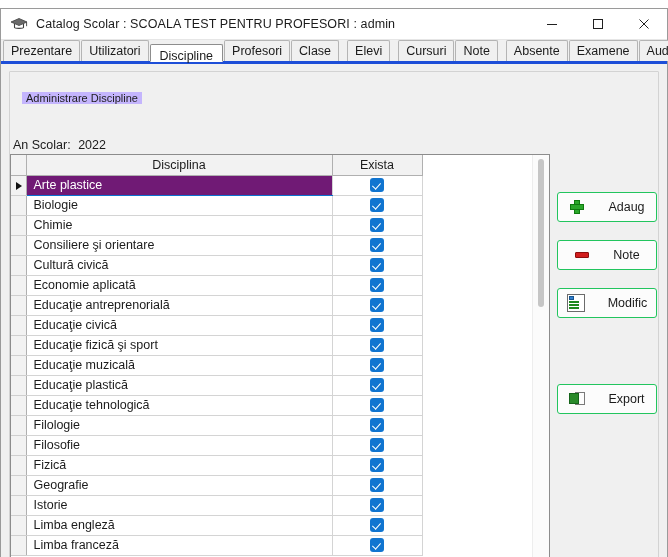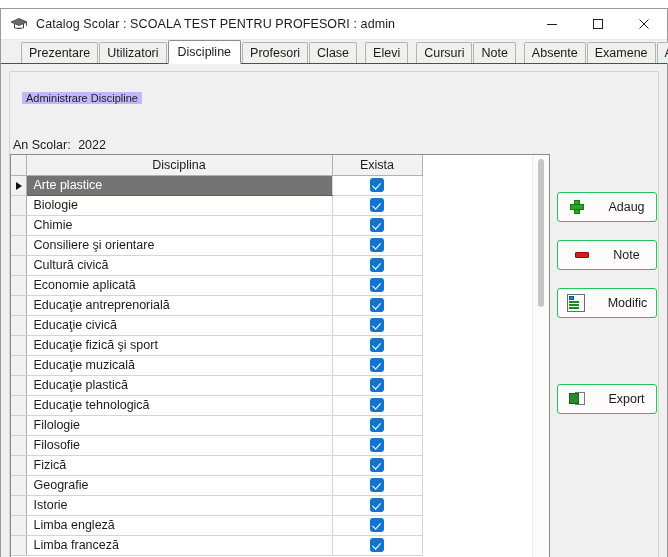--- a/index.html
+++ b/index.html
@@ -57,44 +57,44 @@
   .win-btn {
     width: 46px; height: 30px;
     display: flex; align-items: center; justify-content: center;
   }
   .win-btn svg { display: block; }
 
   
   .tabstrip {
     height: 24px;
     background: #f0f0f0;
-    border-bottom: 1px solid #1d4ed8;
+    border-bottom: 3px solid #1d4ed8;
     display: flex;
     align-items: flex-end;
-    padding-left: 20px;
+    padding-left: 2px;
     flex: none;
     position: relative;
     box-sizing: border-box;
   }
   .tab {
     height: 21px;
     line-height: 21px;
     padding: 0 7px;
     margin-right: 1px;
     font-size: 12.5px;
     color: #1b1b1b;
     background: #f0f0f0;
     border: 1px solid #b4b4b4;
     border-bottom: none;
     border-radius: 2px 2px 0 0;
     white-space: nowrap;
     box-sizing: border-box;
   }
   .tab.sel {
-    height: 24px;
+    height: 18px;
     line-height: 23px;
     background: #ffffff;
     border-color: #8d8d8d;
     border-bottom: 1px solid #ffffff;
     position: relative;
     z-index: 3;
     margin-bottom: -1px;
     padding: 0 9px;
   }
   .tab.gap { margin-left: 7px; }
@@ -192,21 +192,21 @@
     background: #f2f2f2;
     border-right: 1px solid #b0b0b0;
     border-bottom: 1px solid #cfcfcf;
     text-align: center;
     position: relative;
   }
   tbody td.col-name { padding-left: 7px; }
   tbody td.col-exista { text-align: center; }
   tbody td.col-fill { border-right: none; border-bottom: none; background: #ffffff; }
 
-  tr.selected td.col-name { background: #737373; color: #ffffff; }
+  tr.selected td.col-name { background: #701a75; color: #ffffff; }
   tr.selected td.col-name, tr.selected td.col-exista { border-bottom-color: #0b72d0; }
   tr.selected td.col-exista { background: #ffffff; border-bottom-color: #d4d4d4; }
 
   .rowmarker {
     width: 0; height: 0;
     border-left: 6px solid #111111;
     border-top: 4px solid transparent;
     border-bottom: 4px solid transparent;
     display: inline-block;
     vertical-align: middle;

